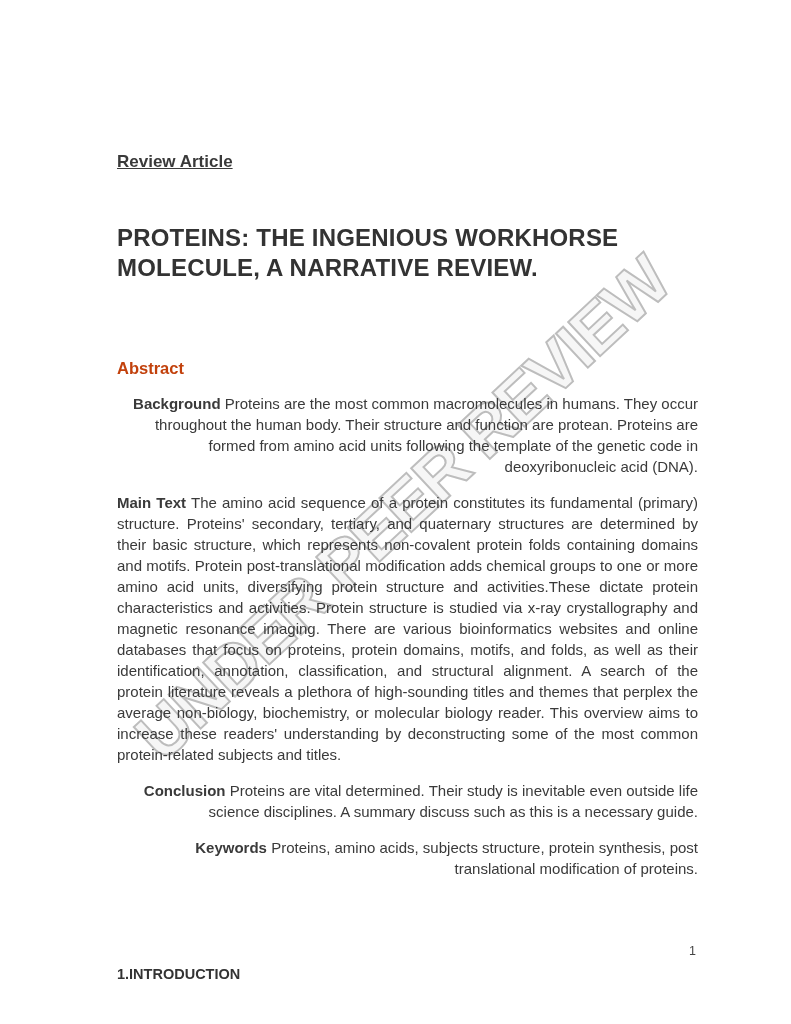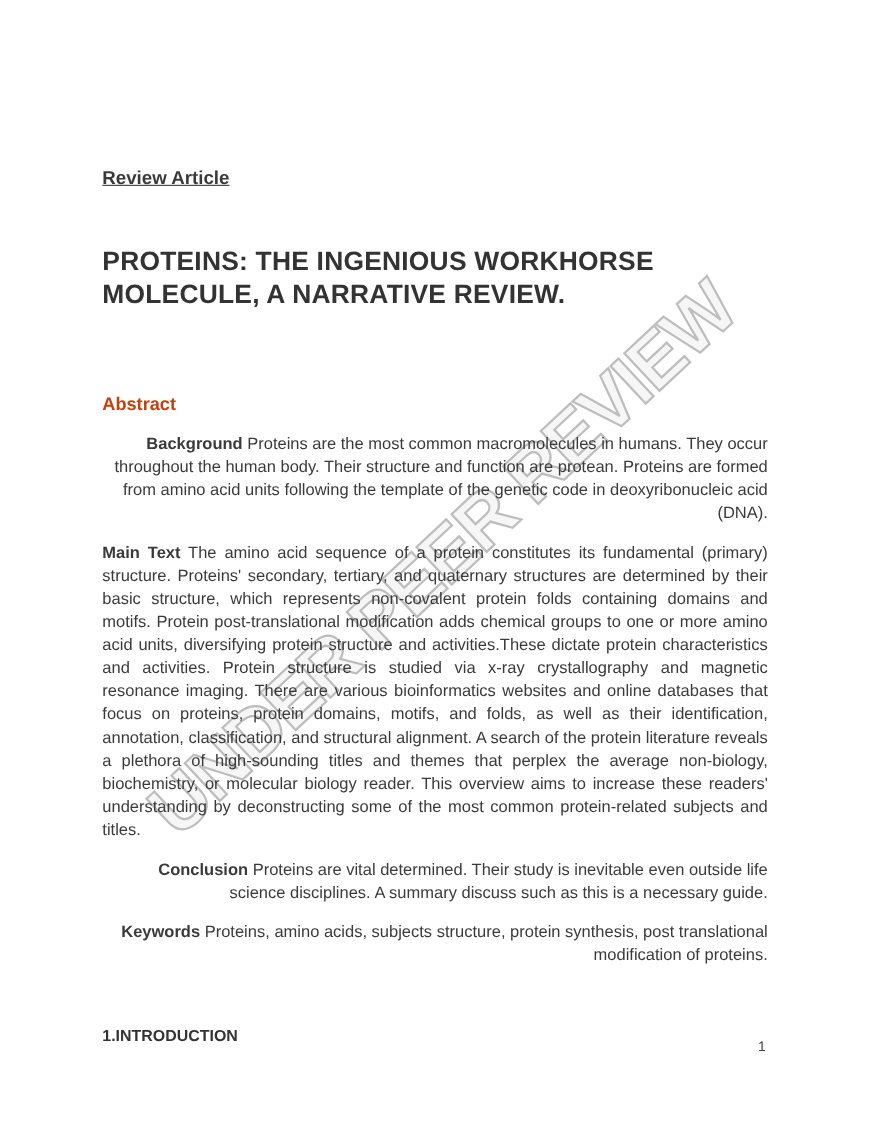--- a/index.html
+++ b/index.html
@@ -32,21 +32,21 @@
     text-align: center;
     color: rgba(238, 238, 238, 0.55);
     -webkit-text-stroke: 2px #bdbdbd;
     z-index: 0;
     user-select: none;
     pointer-events: none;
   }
   .content {
     position: relative;
     z-index: 1;
-    padding: 152px 93px 0 93px;
+    padding: 152px 93px 0 117px;
   }
   .review-label {
     font-size: 17px;
     line-height: 20px;
     font-weight: bold;
     text-decoration: underline;
     margin: 0;
   }
   .title {
     font-size: 24px;
@@ -67,21 +67,21 @@
     line-height: 21px;
     margin: 15px 0 0 0;
     text-align: right;
   }
   .para.justify {
     text-align: justify;
   }
   .intro-heading {
     font-size: 14.5px;
     font-weight: bold;
-    margin: 55px 0 0 0;
+    margin: 87px 0 0 0;
     color: #333333;
   }
   .page-number {
     position: absolute;
     right: 95px;
     bottom: 66px;
     font-size: 12.5px;
     color: #444444;
     z-index: 1;
   }

